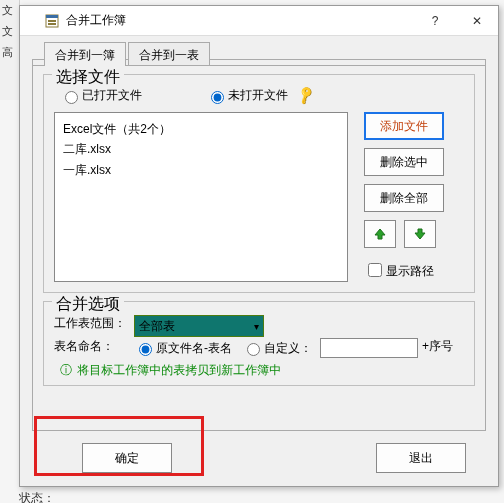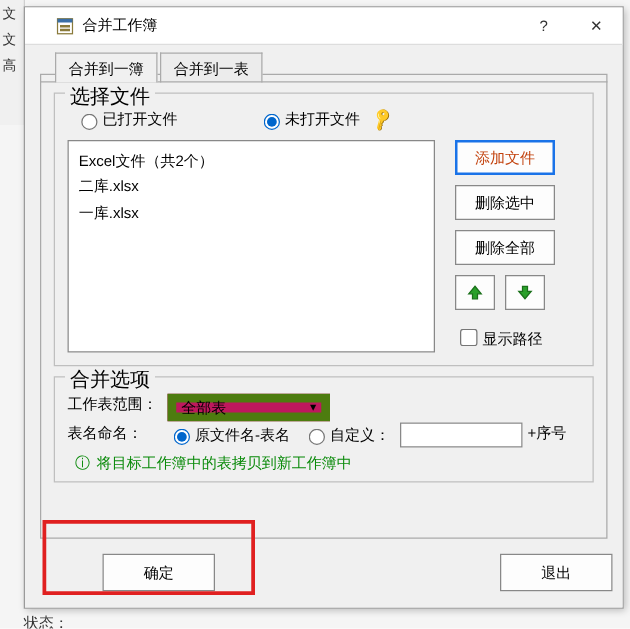--- a/index.html
+++ b/index.html
@@ -60,30 +60,30 @@
   .arrow-row { display:flex; gap:8px; }
   .arrowbtn {
     width:32px; height:28px; background:#fdfdfd; border:1px solid #888;
     display:flex; align-items:center; justify-content:center;
   }
   .chk { display:inline-flex; align-items:flex-end; margin-top:4px; font-size:12px; }
   .chk input { margin-right:4px; width:14px; height:14px; border:1px solid #555; }
   .opt-row { display:flex; margin:1px 0; }
   .opt-label { width:80px; }
   .combo {
-    width:130px; height:22px; background:#be185d; border:7px solid #4d7c0f;
+    width:130px; height:22px; background:#0f766e; border:1px solid #4d7c0f;
     display:flex; align-items:center; padding:0 4px; justify-content:space-between;
   }
   .combo .arrow { font-size:10px; }
   .textfield {
     width:98px; height:20px; border:1px solid #888; background:#fff; padding:0 2px; margin:0 4px;
   }
   .tip { color:#0a8a0a; font-size:12px; margin-top:4px; margin-left:6px; }
   .info-icon { color:#0a8a0a; margin-right:2px; }
-  .footer { position:absolute; left:12px; right:4px; bottom:12px; height:32px; display:flex; justify-content:space-between; align-items:center; }
+  .footer { position:absolute; left:12px; right:28px; bottom:12px; height:32px; display:flex; justify-content:space-between; align-items:center; }
   .footer .flatbtn { width:90px; height:30px; }
   .status-bar { position:absolute; left:19px; top:490px; font-size:12px; color:#333; }
   .highlight-box {
     position:absolute; left:34px; top:416px; width:170px; height:60px;
     border:3px solid #e02020; pointer-events:none;
   }
 </style>
 </head>
 <body>
 

